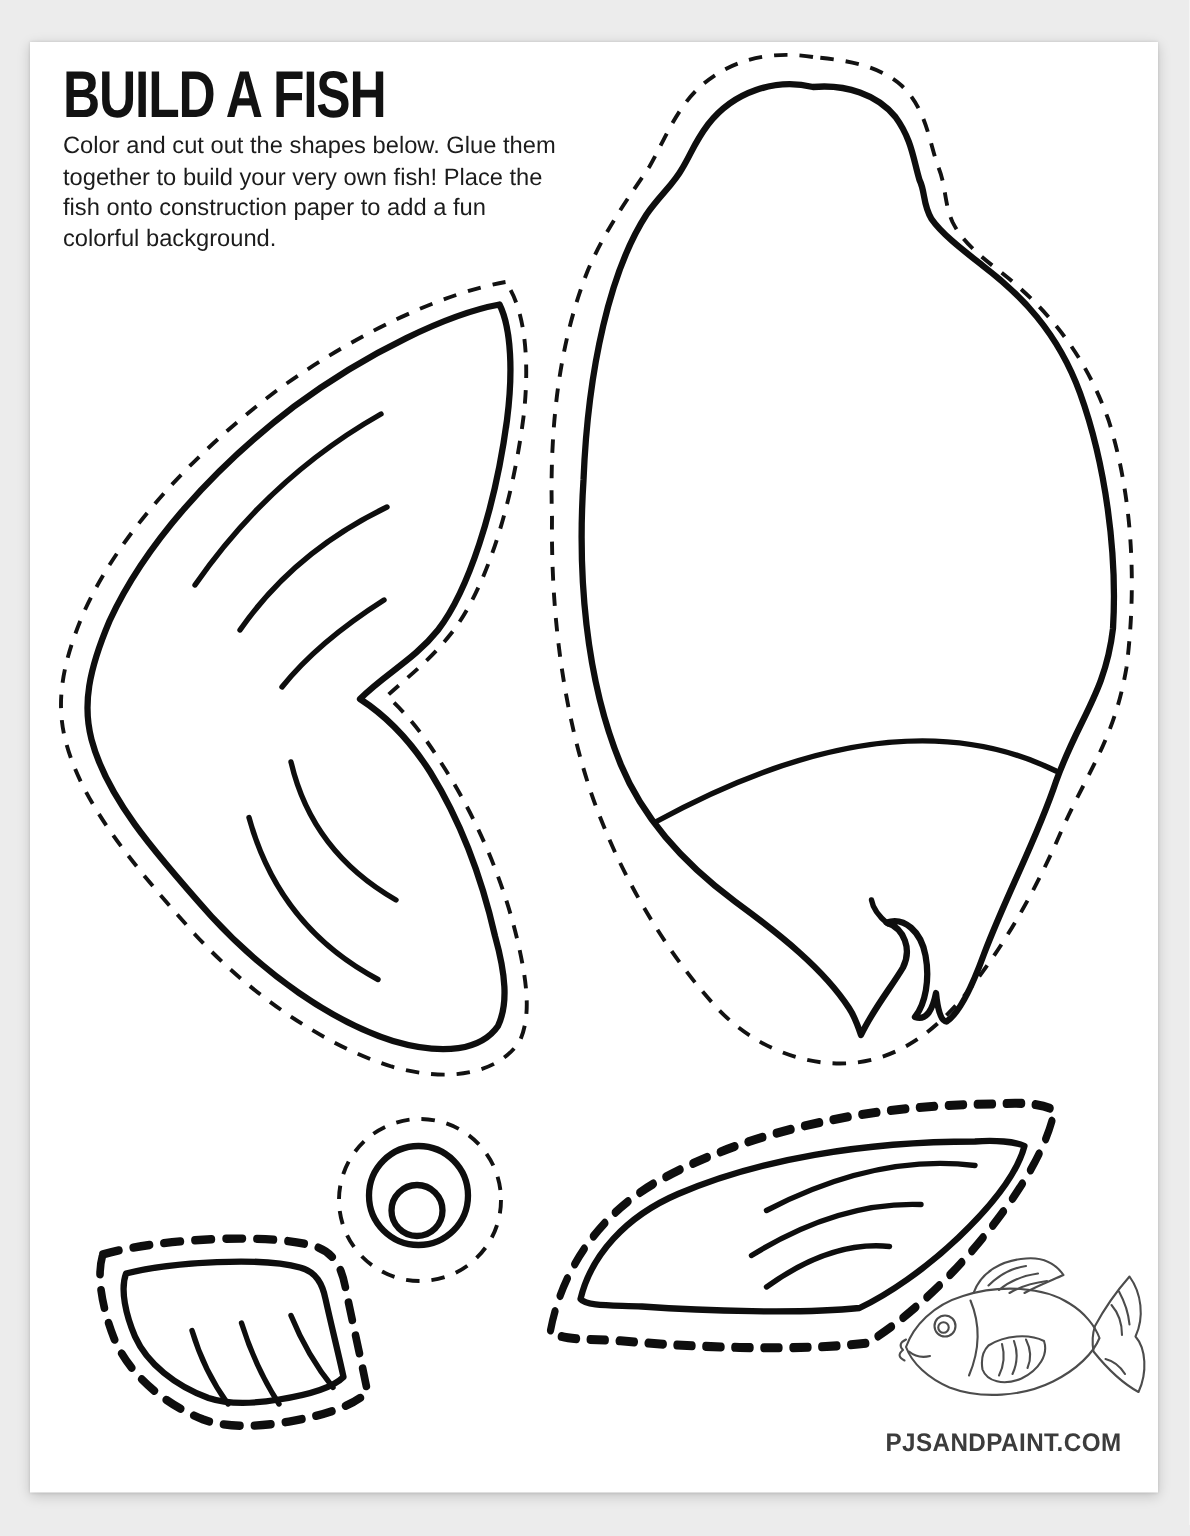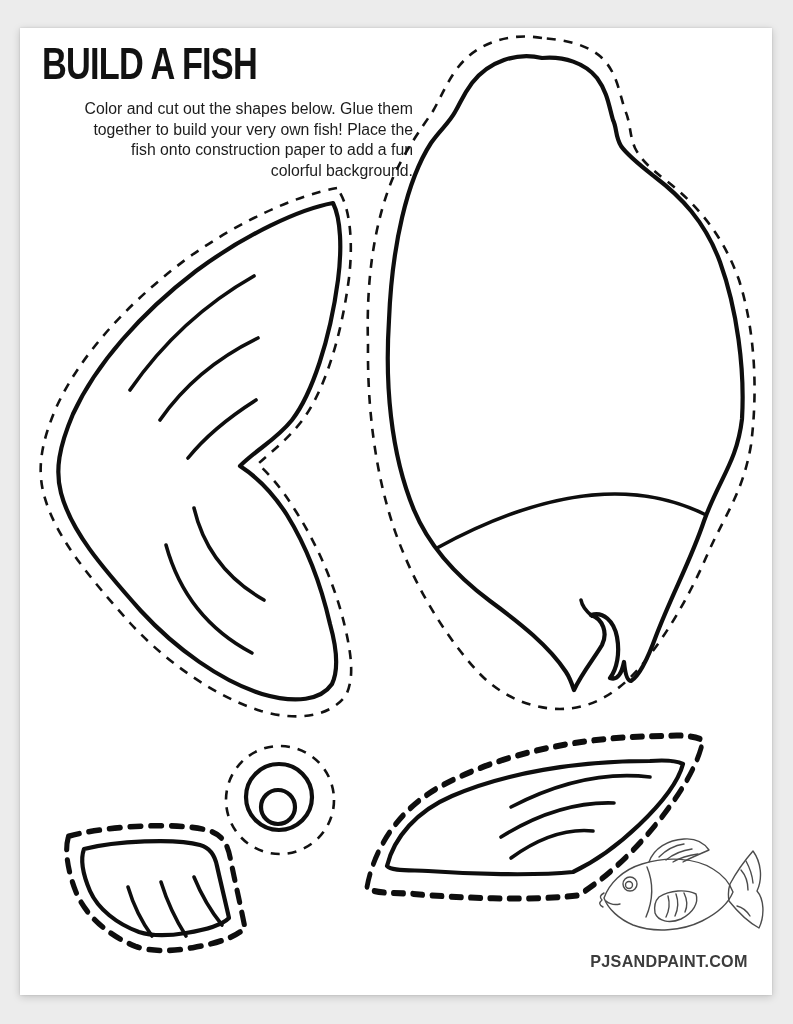--- a/index.html
+++ b/index.html
@@ -2,38 +2,38 @@
 <html><head>
 <meta charset="utf-8">
 <style>
   html,body{margin:0;padding:0;}
   body{
     width:793px;height:1024px;
     background:#ececec;
     font-family:"Liberation Sans", sans-serif;
     overflow:hidden;
   }
-  .stage{position:relative;width:793px;height:1024px;text-align:right;}
+  .stage{position:relative;width:793px;height:1024px;}
   .paper{
     position:absolute;left:20px;top:28px;width:752px;height:967px;
     background:#ffffff;
     box-shadow:0 2px 8px rgba(0,0,0,0.18), 0 0 2px rgba(0,0,0,0.12);
   }
   .art{position:absolute;left:0;top:0;width:793px;height:1024px;}
   .title{
     position:absolute;left:42px;top:42px;
     font-size:44px;font-weight:800;color:#121212;
     letter-spacing:-1px;line-height:1;
     transform:scaleX(0.78);transform-origin:left top;
     white-space:nowrap;margin:0;
   }
   .instructions{
     position:absolute;left:42px;top:88px;width:360px;
     font-size:15.8px;line-height:20.6px;color:#1c1c1c;
-    white-space:pre-line;margin:11px;
+    white-space:pre-line;margin:0;
   }
   .footer{
     position:absolute;right:45px;top:952px;
     font-size:17px;font-weight:700;color:#3c3c3c;
     letter-spacing:0.3px;white-space:nowrap;
     transform:scaleX(0.95);transform-origin:right top;
   }
   svg .cut{stroke:#121212;stroke-width:2.6;fill:none;stroke-dasharray:9 8;stroke-linecap:butt;}
   svg .solid{stroke:#0e0e0e;stroke-width:4.2;fill:none;stroke-linecap:round;stroke-linejoin:round;}
   svg .detail{stroke:#0e0e0e;stroke-width:3.6;fill:none;stroke-linecap:round;}

